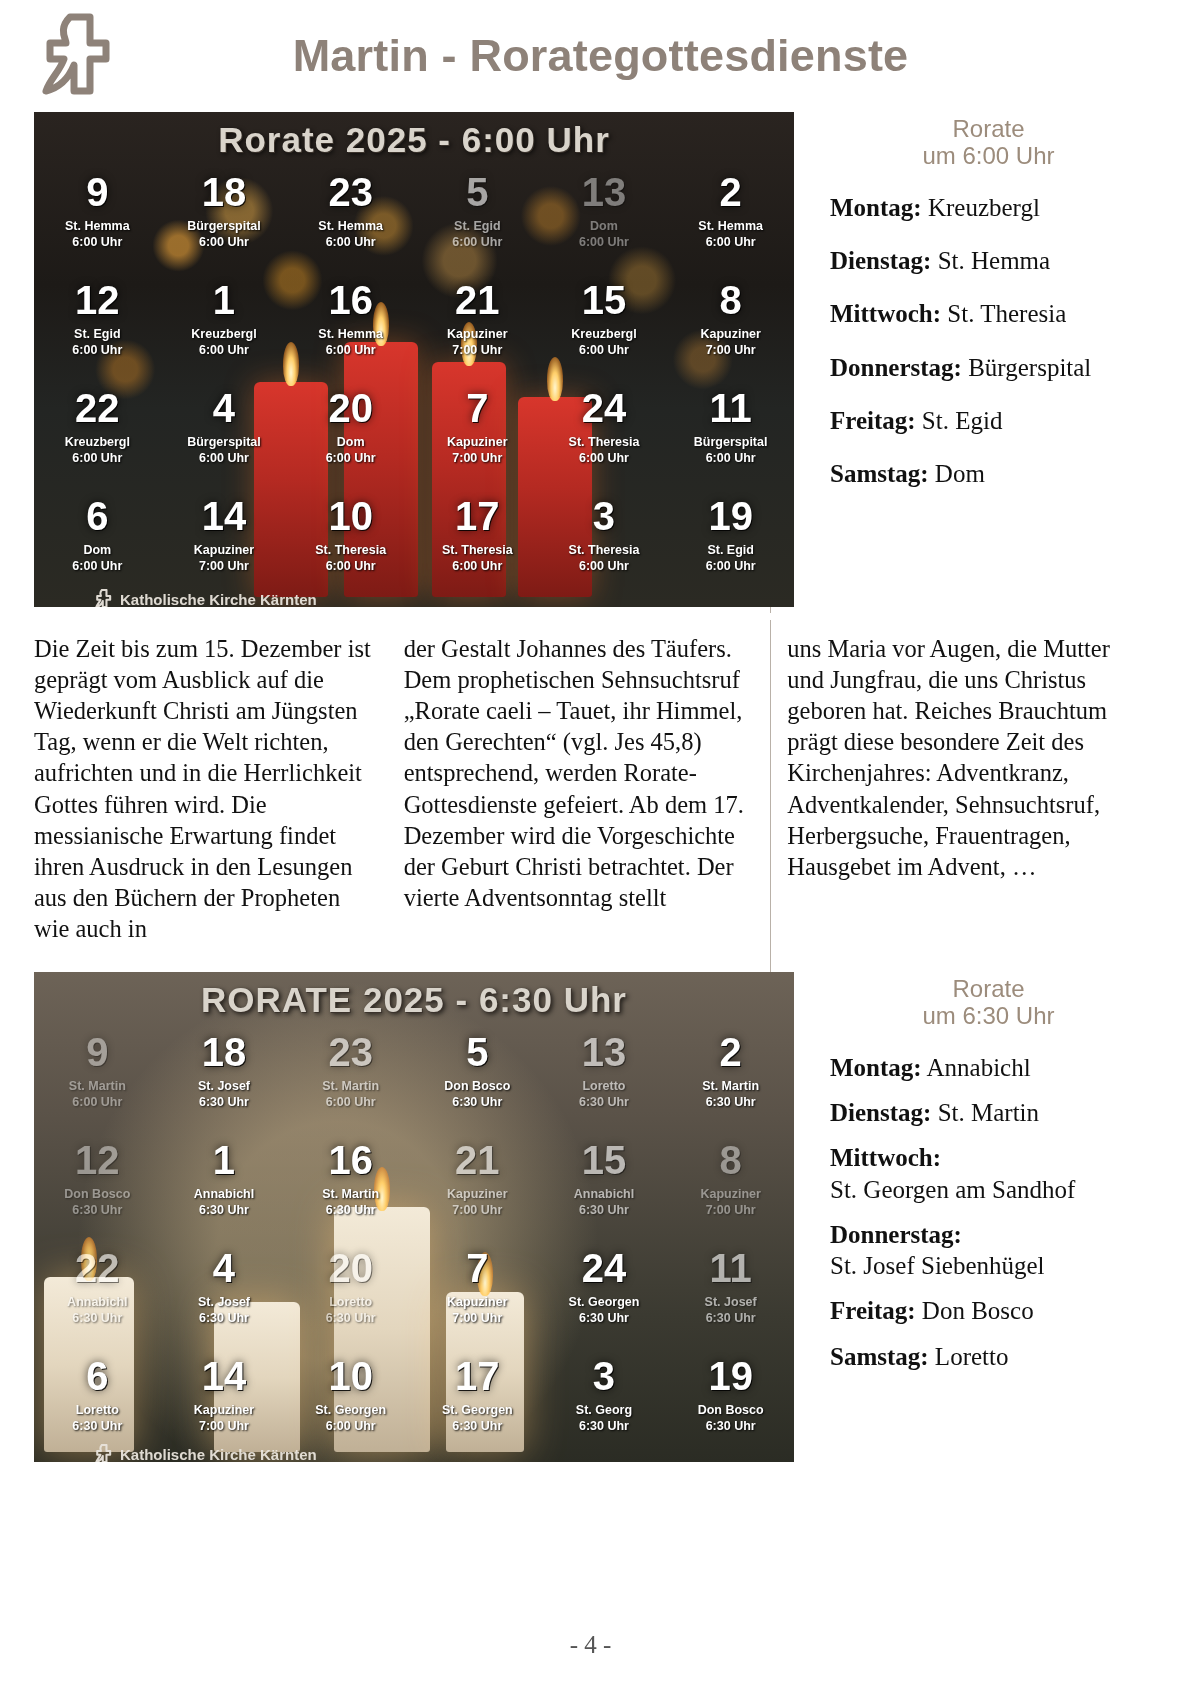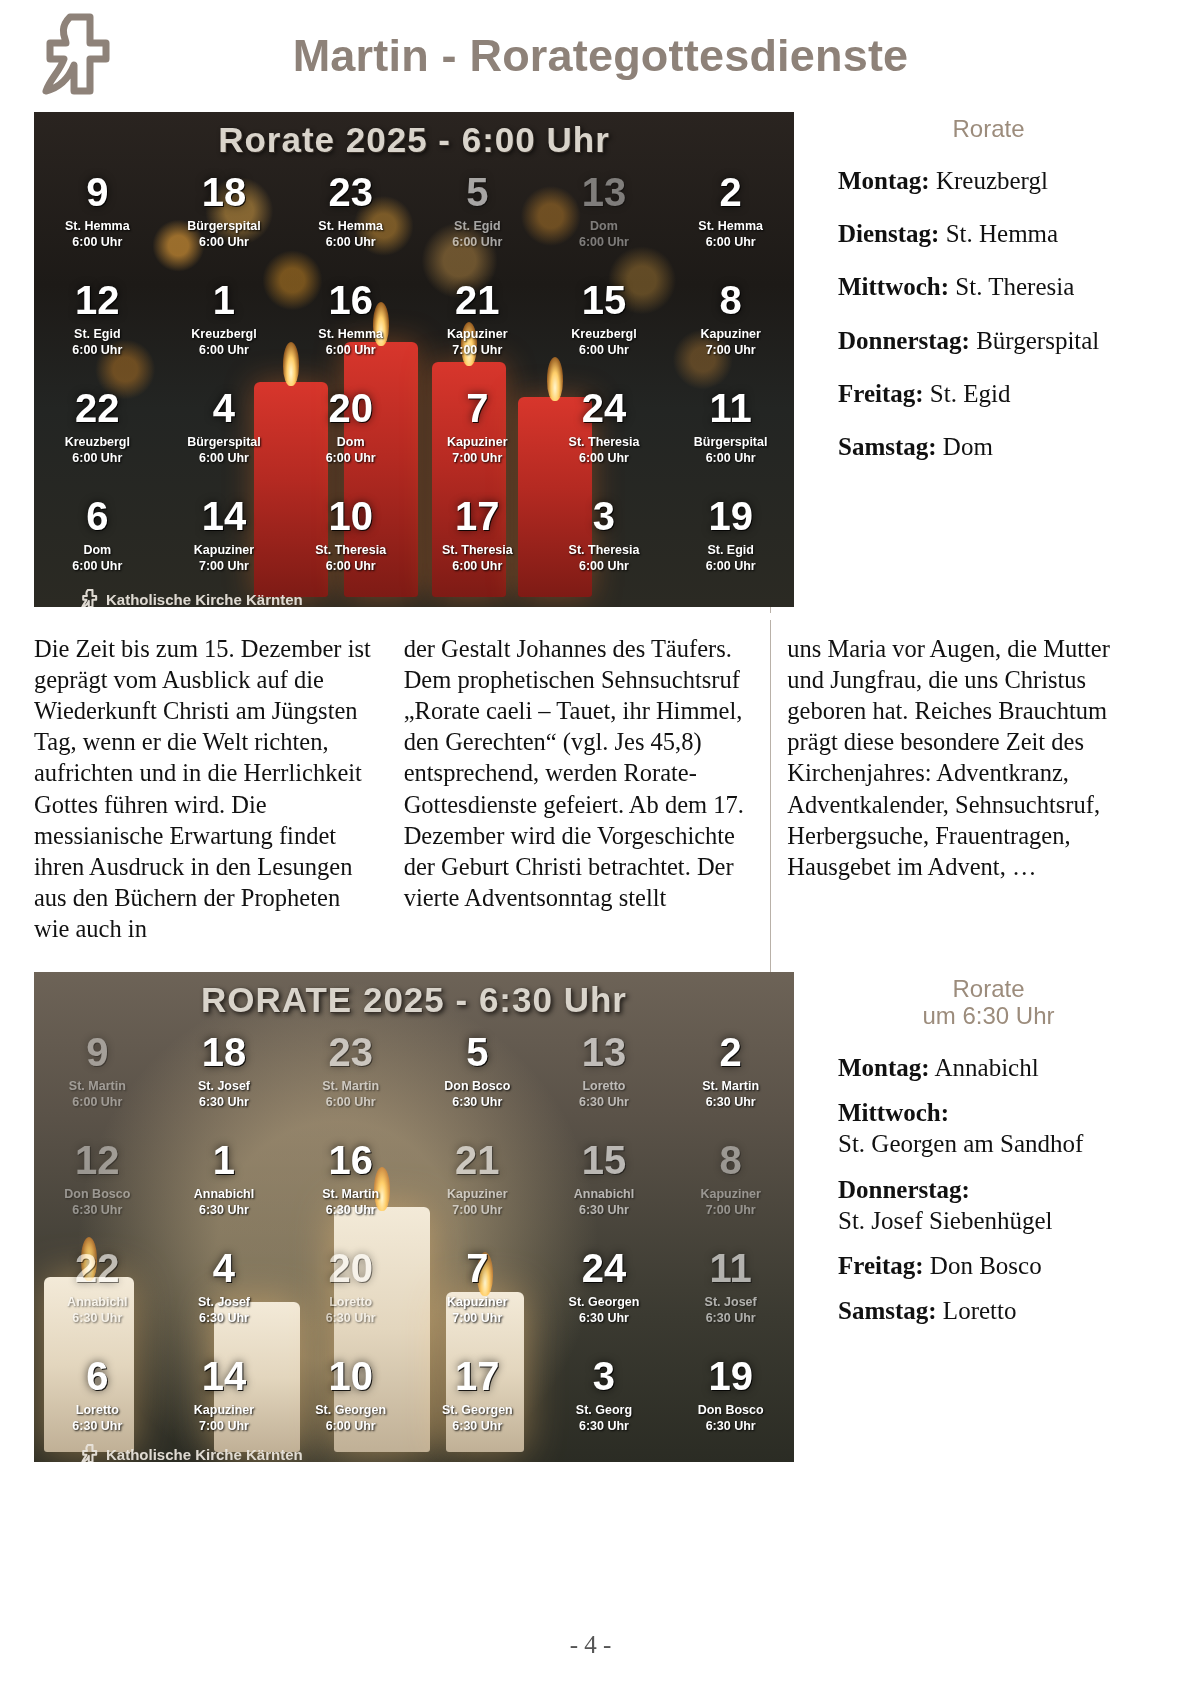--- a/index.html
+++ b/index.html
@@ -72,21 +72,21 @@
   }
   .side-title {
     font-family: "Liberation Sans", sans-serif;
     font-size: 24px;
     color: #9c8c7c;
     text-align: center;
     line-height: 1.12;
     margin-bottom: 22px;
   }
   .side-title .l2 { display:block; }
-  .side-list { margin: 8px; padding: 0; list-style: none; }
+  .side-list { margin: 0; padding: 0; list-style: none; }
   .side-list li {
     font-family: "Liberation Serif", serif;
     font-size: 25px;
     line-height: 1.25;
     margin-bottom: 22px;
     color: #111;
   }
   .side-list.compact li { margin-bottom: 14px; }
   .side-list b { font-weight: bold; }
   .side-list .sub { display: block; }
@@ -193,21 +193,21 @@
     font-size: 12.5px;
     font-weight: bold;
     line-height: 1.25;
     text-shadow: 1px 1px 2px rgba(0,0,0,.9);
   }
   .cell.dim { opacity: .42; }
   .cell.dim2 { opacity: .6; }
 
   .poster-footer {
     position: absolute;
-    left: 46px;
+    left: 60px;
     bottom: -2px;
     display: flex;
     align-items: center;
     gap: 8px;
     color: #e9e4dc;
     font-family: "Liberation Sans", sans-serif;
     font-size: 15px;
     font-weight: bold;
     z-index: 6;
     opacity: .95;
@@ -418,20 +418,21 @@
         <svg width="18" height="20" viewBox="0 0 78 86" aria-hidden="true">
           <path d="M34 4 C22 16 30 26 30 30 L14 30 L14 46 L28 46 C24 58 14 66 10 78 C26 74 34 62 38 52 L38 78 L54 78 L54 46 L70 46 L70 30 L54 30 L54 4 Z" fill="none" stroke="#e9e4dc" stroke-width="9" stroke-linejoin="round"></path>
         </svg>
         <span>Katholische Kirche Kärnten</span>
       </div>
     </div>
 
     <div class="side">
       <div class="side-title">
         <span>Rorate</span>
+        <span class="l2">um 6:00 Uhr</span>
       </div>
       <ul class="side-list" id="list-600">
           <li><b>Montag:</b><span> Kreuzbergl</span></li>
           <li><b>Dienstag:</b><span> St. Hemma</span></li>
           <li><b>Mittwoch:</b><span> St. Theresia</span></li>
           <li><b>Donnerstag:</b><span> Bürgerspital</span></li>
           <li><b>Freitag:</b><span> St. Egid</span></li>
           <li><b>Samstag:</b><span> Dom</span></li>
         </ul>
     </div>
@@ -596,20 +597,21 @@
       </div>
     </div>
 
     <div class="side">
       <div class="side-title">
         <span>Rorate</span>
         <span class="l2">um 6:30 Uhr</span>
       </div>
       <ul class="side-list compact" id="list-630">
           <li><b>Montag:</b><span> Annabichl</span></li>
+          <li><b>Dienstag:</b><span> St. Martin</span></li>
           <li><b>Mittwoch:</b><span class="sub">St. Georgen am Sandhof</span></li>
           <li><b>Donnerstag:</b><span class="sub">St. Josef Siebenhügel</span></li>
           <li><b>Freitag:</b><span> Don Bosco</span></li>
           <li><b>Samstag:</b><span> Loretto</span></li>
         </ul>
     </div>
   </div>
 
   <div class="page-number">- 4 -</div>
 </div>

